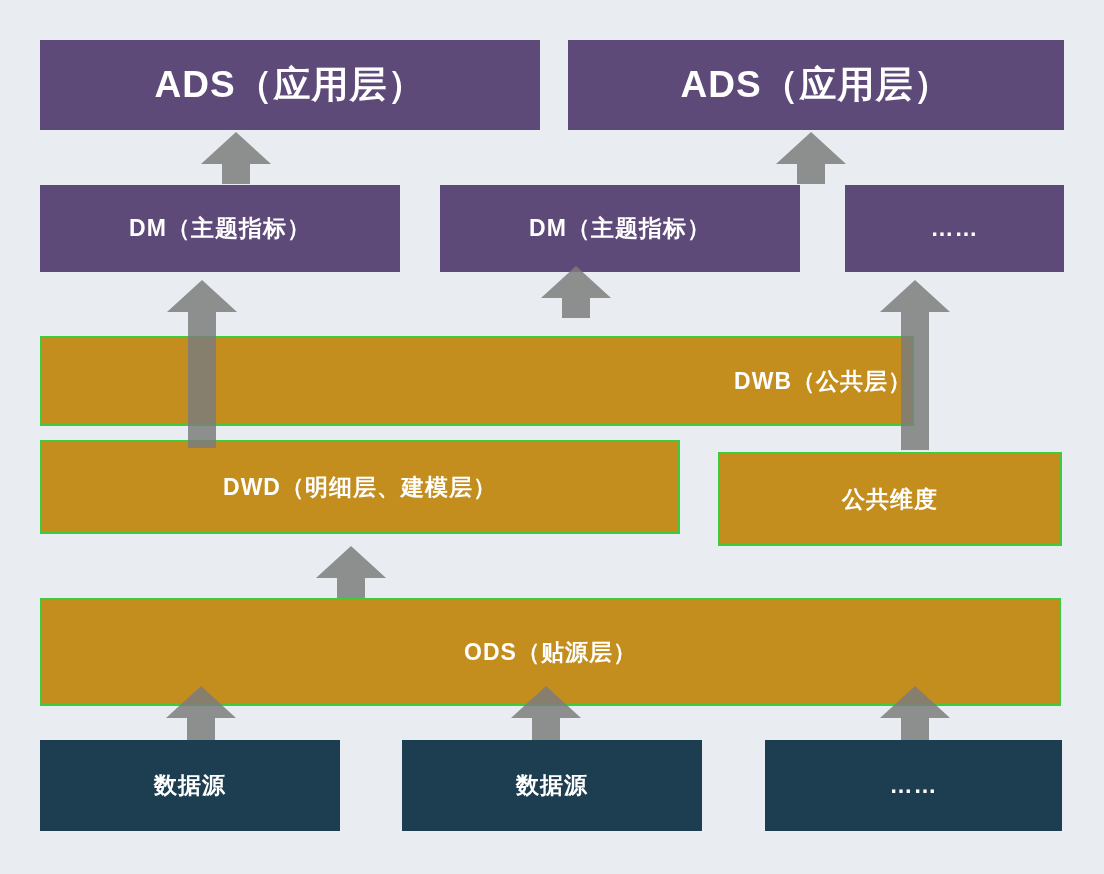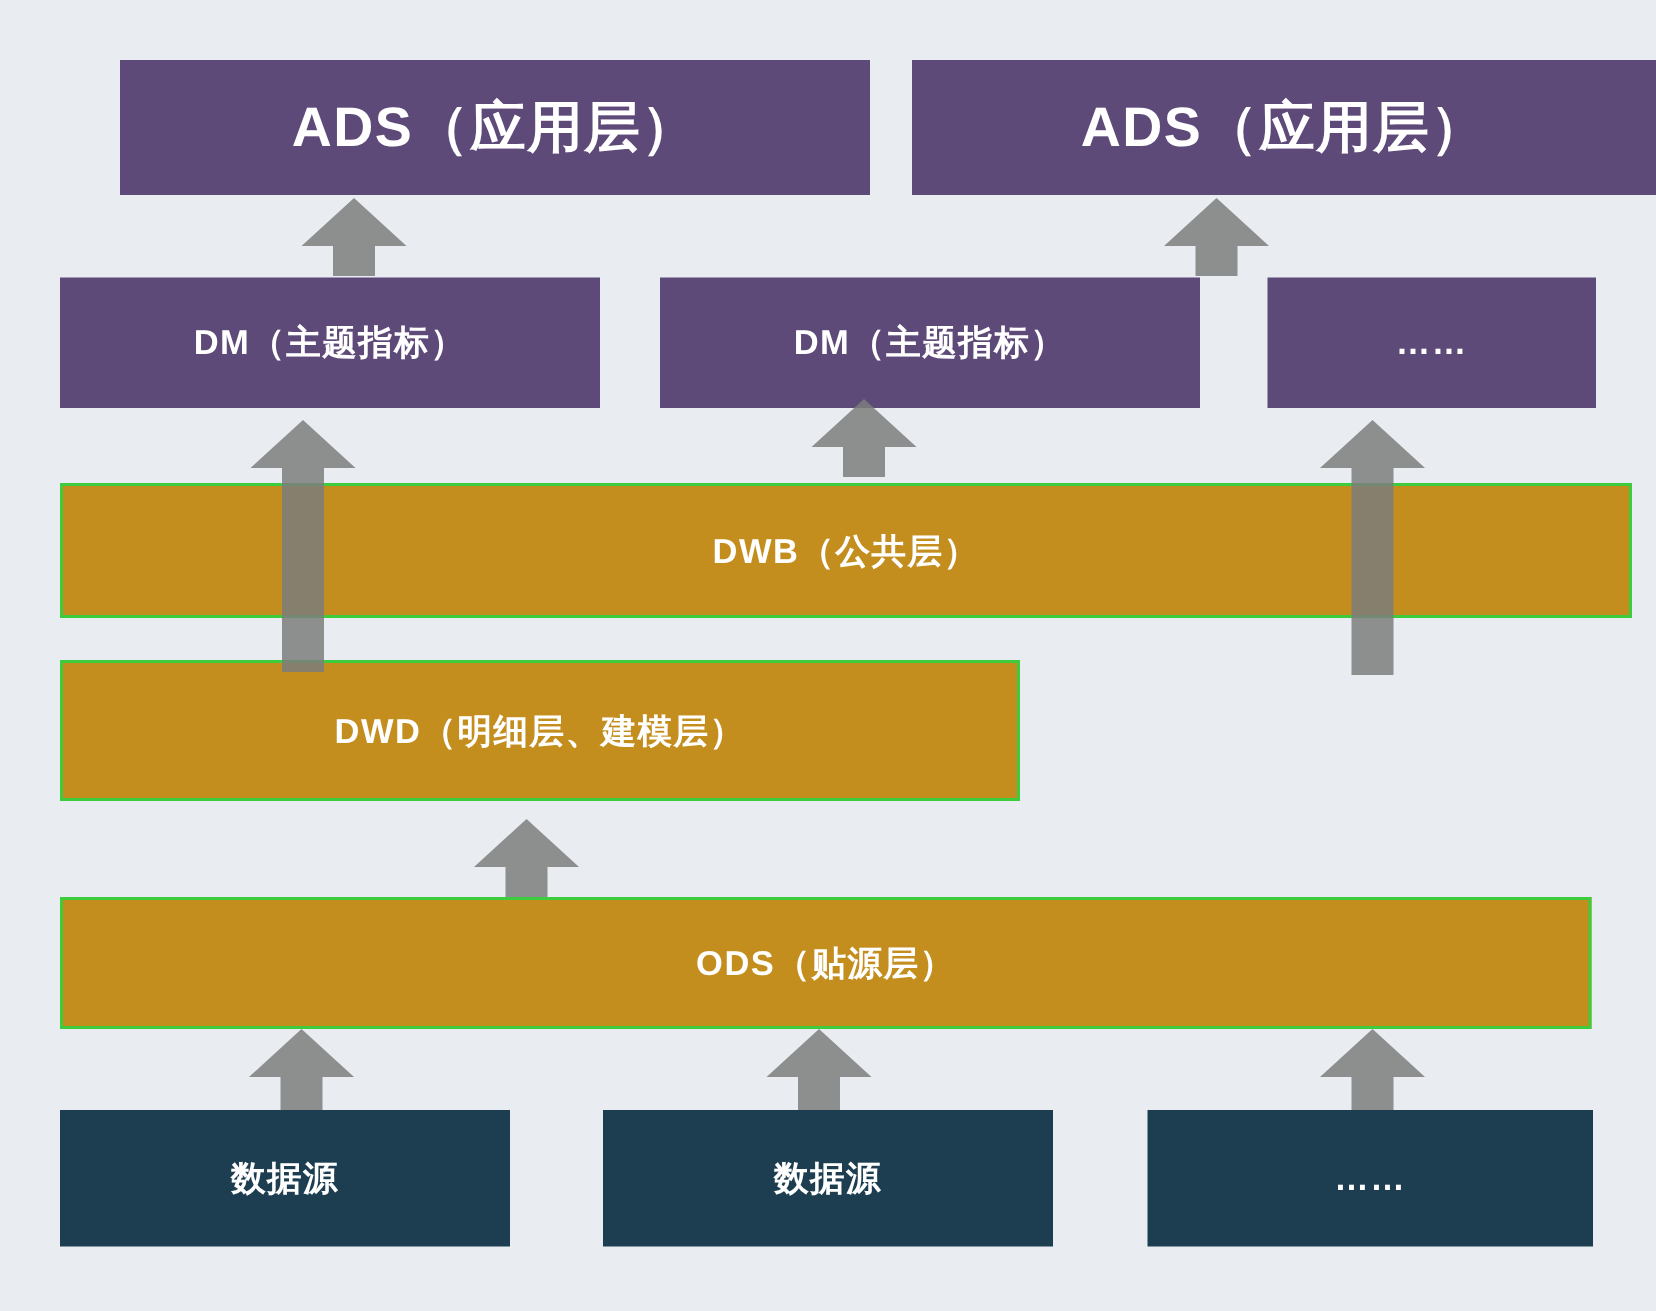--- a/index.html
+++ b/index.html
@@ -19,21 +19,21 @@
     display: flex;
     align-items: center;
     justify-content: center;
     color: #ffffff;
     font-weight: 700;
     font-size: 23px;
     letter-spacing: 1px;
     z-index: 1;
     text-align: center;
   }
-  .box.large-text { font-size: 37px; margin-left: 40px; }
+  .box.large-text { font-size: 37px; }
 
   .purple { background: var(--purple, #5e4a78); }
   .gold   { background: var(--gold, #c38e1d); border: 2px solid var(--green-border, #3dcc3d); }
   .navy   { background: var(--navy, #1d3e50); }
 
   .arrow {
     position: absolute;
     width: 70px;
     display: flex;
     flex-direction: column;
@@ -68,29 +68,32 @@
   <div class="box purple" style="left:40px; top:185px; width:360px; height:87px;">
     <span>DM（主题指标）</span>
   </div>
   <div class="box purple" style="left:440px; top:185px; width:360px; height:87px;">
     <span>DM（主题指标）</span>
   </div>
   <div class="box purple" style="left:845px; top:185px; width:219px; height:87px;">
     <span>……</span>
   </div>
 
-  <div class="box gold" style="left:40px; top:322px; width:1048px; height:90px;">
+  <div class="box gold" style="left:40px; top:336px; width:874px; height:90px;justify-content:flex-end;">
     <span>DWB（公共层）</span>
   </div>
 
   <div class="box gold" style="left:40px; top:440px; width:640px; height:94px;">
     <span>DWD（明细层、建模层）</span>
   </div>
+  <div class="box gold" style="left:718px; top:452px; width:344px; height:94px;">
+    <span>公共维度</span>
+  </div>
 
-  <div class="box gold" style="left:40px; top:598px; width:1021px; height:88px;">
+  <div class="box gold" style="left:40px; top:598px; width:1021px; height:108px;">
     <span>ODS（贴源层）</span>
   </div>
 
   <div class="box navy" style="left:40px; top:740px; width:300px; height:91px;">
     <span>数据源</span>
   </div>
   <div class="box navy" style="left:402px; top:740px; width:300px; height:91px;">
     <span>数据源</span>
   </div>
   <div class="box navy" style="left:765px; top:740px; width:297px; height:91px;">

